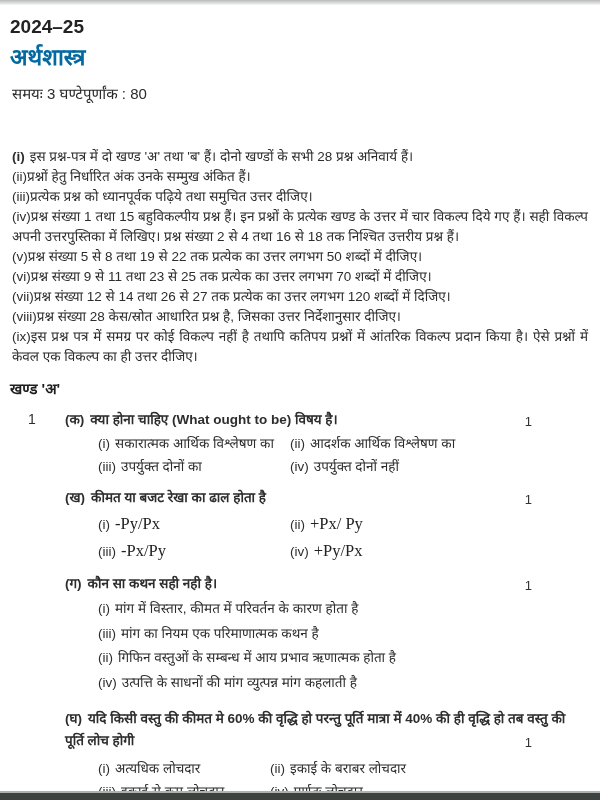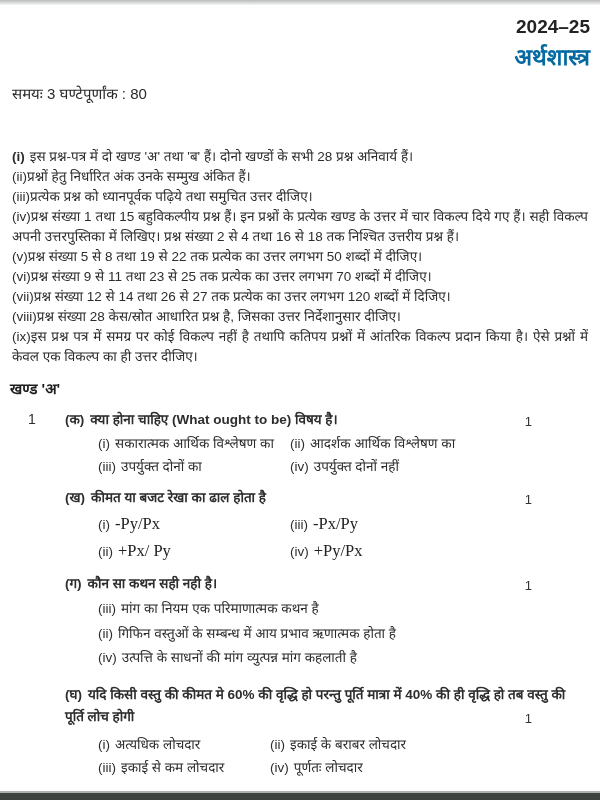--- a/index.html
+++ b/index.html
@@ -12,21 +12,21 @@
     color: #2e2e2e;
     font-family: "Liberation Sans", "DejaVu Sans", sans-serif;
   }
   .top-strip {
     position: absolute; top: 0; left: 0; right: 0; height: 5px;
     background: linear-gradient(#b7bbb8, #f6f6f6);
   }
   .page { position: relative; padding: 14px 10px 0 10px; }
 
   
-  .header { text-align: right; }
+  .header { text-align: left; }
   .session { font-size: 19px; font-weight: bold; color: #232323; line-height: 26px; }
   .subject { font-size: 23px; font-weight: bold; color: #0369a1; line-height: 31px; margin-top: 2px; }
   .meta-row {
     display: flex; justify-content: flex-start;
     margin-top: 10px; padding: 0 2px;
     font-size: 15px; color: #2b2b2b;
   }
 
   
   .instructions { margin-top: 44px; padding: 0 2px; }
@@ -148,32 +148,33 @@
         </div>
       </div>
 
       <div class="part">
         <div class="part-head">
           <span class="part-text"><span class="plabel">(ख)</span><span>कीमत या बजट रेखा का ढाल होता है</span></span>
           <span class="qmark">1</span>
         </div>
         <div class="options formulas">
           <div class="opt"><span class="olabel">(i)</span><span class="otext">-Py/Px</span></div>
+          <div class="opt"><span class="olabel">(ii)</span><span class="otext">+Px/ Py</span></div>
           <div class="opt"><span class="olabel">(iii)</span><span class="otext">-Px/Py</span></div>
-          <div class="opt"><span class="olabel">(ii)</span><span class="otext">+Px/ Py</span></div>
           <div class="opt"><span class="olabel">(iv)</span><span class="otext">+Py/Px</span></div>
         </div>
       </div>
 
       <div class="part">
         <div class="part-head">
           <span class="part-text"><span class="plabel">(ग)</span><span>कौन सा कथन सही नही है।</span></span>
           <span class="qmark">1</span>
         </div>
         <div class="options one-col">
+          <div class="opt"><span class="olabel">(i)</span><span class="otext">मांग में विस्तार, कीमत में परिवर्तन के कारण होता है</span></div>
           <div class="opt"><span class="olabel">(iii)</span><span class="otext">मांग का नियम एक परिमाणात्मक कथन है</span></div>
           <div class="opt"><span class="olabel">(ii)</span><span class="otext">गिफिन वस्तुओं के सम्बन्ध में आय प्रभाव ऋणात्मक होता है</span></div>
           <div class="opt"><span class="olabel">(iv)</span><span class="otext">उत्पत्ति के साधनों की मांग व्युत्पन्न मांग कहलाती है</span></div>
         </div>
       </div>
 
       <div class="part" style="margin-top:14px">
         <div class="part-head wide">
           <span class="part-text"><span class="plabel">(घ)</span><span>यदि किसी वस्तु की कीमत मे 60% की वृद्धि हो परन्तु पूर्ति मात्रा में 40% की ही वृद्धि हो तब वस्तु की पूर्ति लोच होगी</span></span>
           <span class="qmark">1</span>

